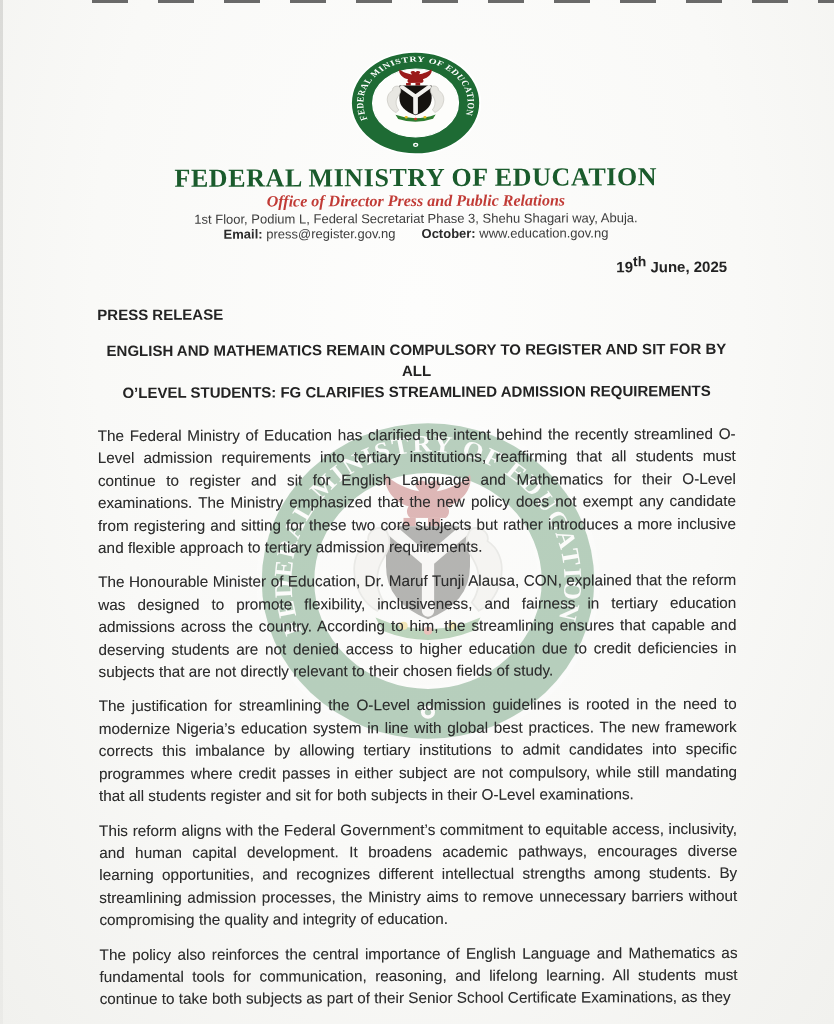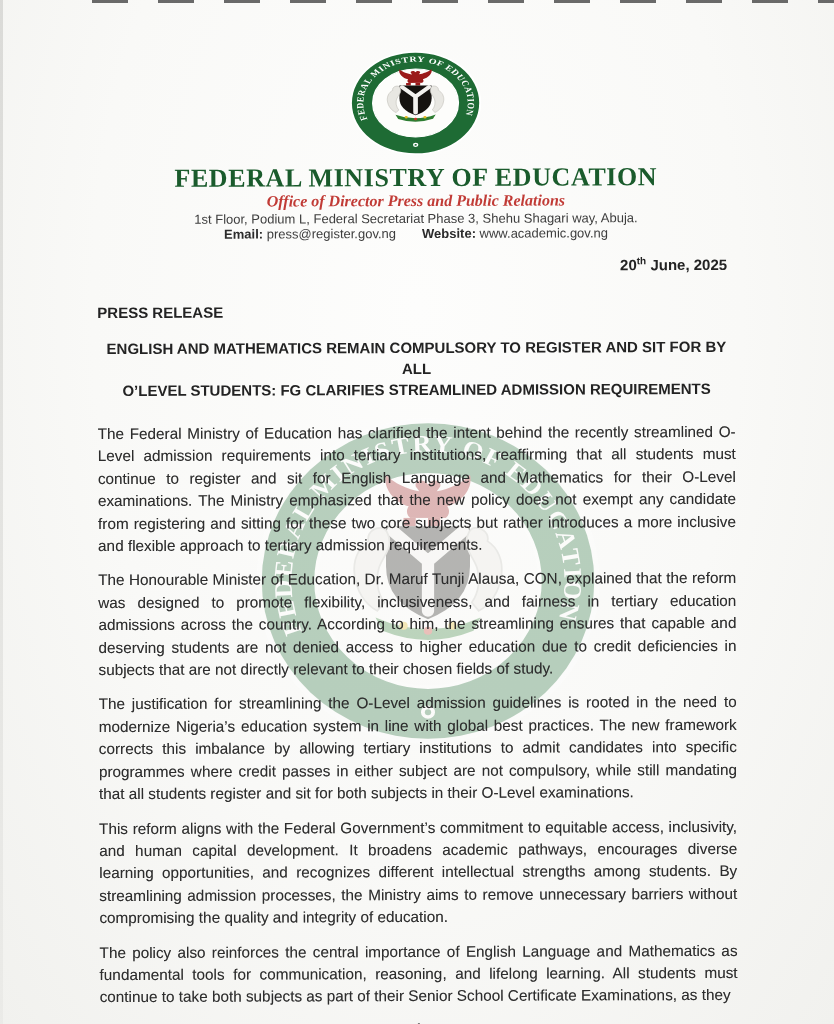--- a/index.html
+++ b/index.html
@@ -20,21 +20,21 @@
   .ministry-name{font-family:"Liberation Serif",serif;font-weight:bold;color:#1a5b2c;
     font-size:26px;line-height:28px;letter-spacing:.6px;margin:4px 0 0;}
   .office-line{font-family:"Liberation Serif",serif;font-style:italic;font-weight:bold;
     color:#c13b36;font-size:16px;line-height:18px;margin:0;}
   .address-line{font-size:13px;line-height:15px;color:#3d3d3d;margin:1px 0 0;}
   .contact-line{font-size:13px;line-height:15px;color:#3d3d3d;margin:0;}
   .contact-line b{color:#2b2b2b;text-align:right;}
   .contact-gap{display:inline-block;width:26px;}
   .date-line{text-align:right;font-weight:bold;font-size:15px;line-height:18px;
     margin-top:12px;padding-right:8px;color:#232323;}
-  .date-line sup{font-size:10px;text-align:center;}
+  .date-line sup{font-size:14px;text-align:center;}
   .release-label{font-weight:bold;font-size:15px;line-height:18px;margin-top:28px;color:#232323;}
   .doc-title{text-align:center;font-weight:bold;font-size:15px;line-height:21px;
     margin-top:16px;color:#232323;}
   .body-text{margin-top:22px;}
   .body-text p{font-size:15.3px;line-height:22.4px;text-align:justify;margin:0 0 12px;
     color:#2d2d2d;text-shadow:0 0 .4px rgba(45,45,45,.35);}
   .page-number{text-align:center;font-size:14px;margin-top:10px;color:#333;}
 </style>
 </head>
 <body>
@@ -82,24 +82,24 @@
 
   <div class="content">
 
     <div class="letterhead">
       <svg class="seal-logo" viewBox="0 0 200 200" preserveAspectRatio="none" width="134" height="106">
           <use href="#sealDef"></use>
         </svg>
       <h1 class="ministry-name">FEDERAL MINISTRY OF EDUCATION</h1>
       <p class="office-line">Office of Director Press and Public Relations</p>
       <p class="address-line">1st Floor, Podium L, Federal Secretariat Phase 3, Shehu Shagari way, Abuja.</p>
-      <p class="contact-line"><b>Email:</b> <span>press@register.gov.ng</span><span class="contact-gap"></span><b>Website:</b> <span>www.academic.gov.ng</span></p>
+      <p class="contact-line"><b>Email:</b> <span>press@register.gov.ng</span><span class="contact-gap"></span><b>October:</b> <span>www.education.gov.ng</span></p>
     </div>
 
-    <div class="date-line"><span>20</span><sup>th</sup> <span>June, 2025</span></div>
+    <div class="date-line"><span>19</span><sup>th</sup> <span>June, 2025</span></div>
 
     <div class="release-label">PRESS RELEASE</div>
 
     <div class="doc-title">
       <div>ENGLISH AND MATHEMATICS REMAIN COMPULSORY TO REGISTER AND SIT FOR BY ALL</div>
       <div>O’LEVEL STUDENTS: FG CLARIFIES STREAMLINED ADMISSION REQUIREMENTS</div>
     </div>
 
     <div class="body-text">
       <p>The Federal Ministry of Education has clarified the intent behind the recently streamlined O-Level admission requirements into tertiary institutions, reaffirming that all students must continue to register and sit for English Language and Mathematics for their O-Level examinations. The Ministry emphasized that the new policy does not exempt any candidate from registering and sitting for these two core subjects but rather introduces a more inclusive and flexible approach to tertiary admission requirements.</p>

